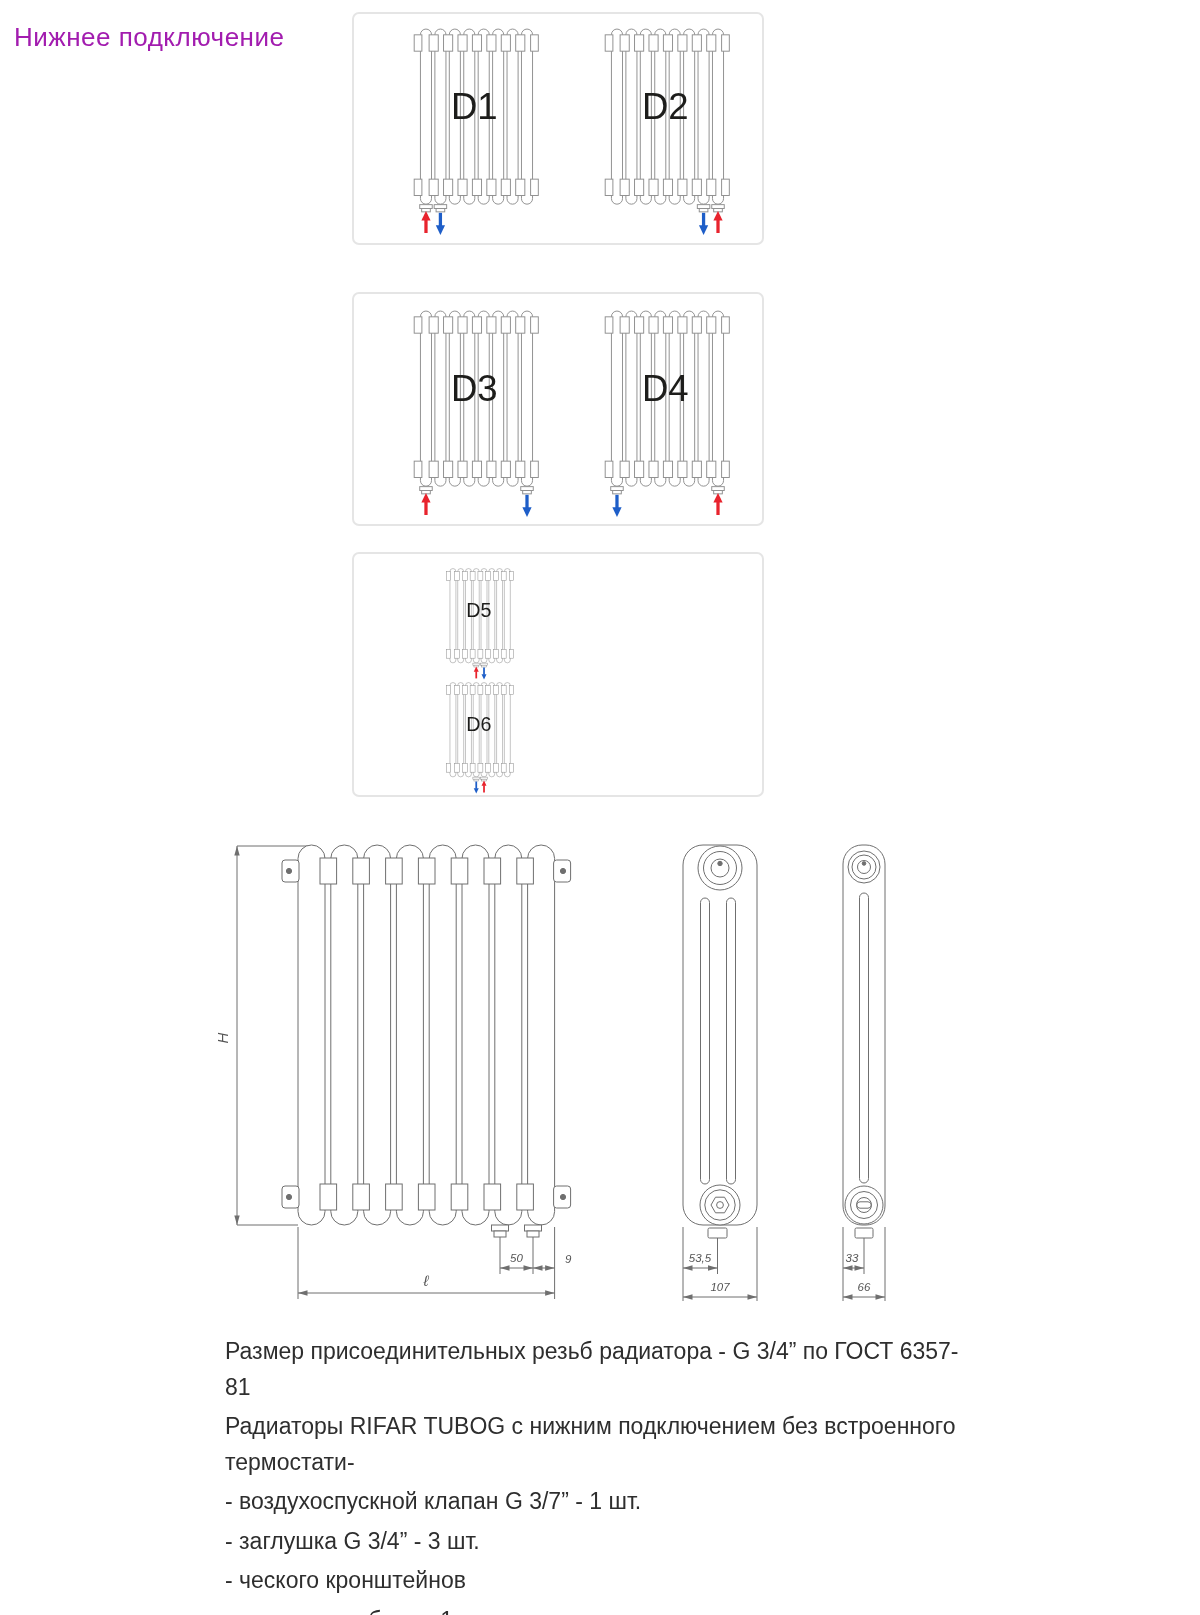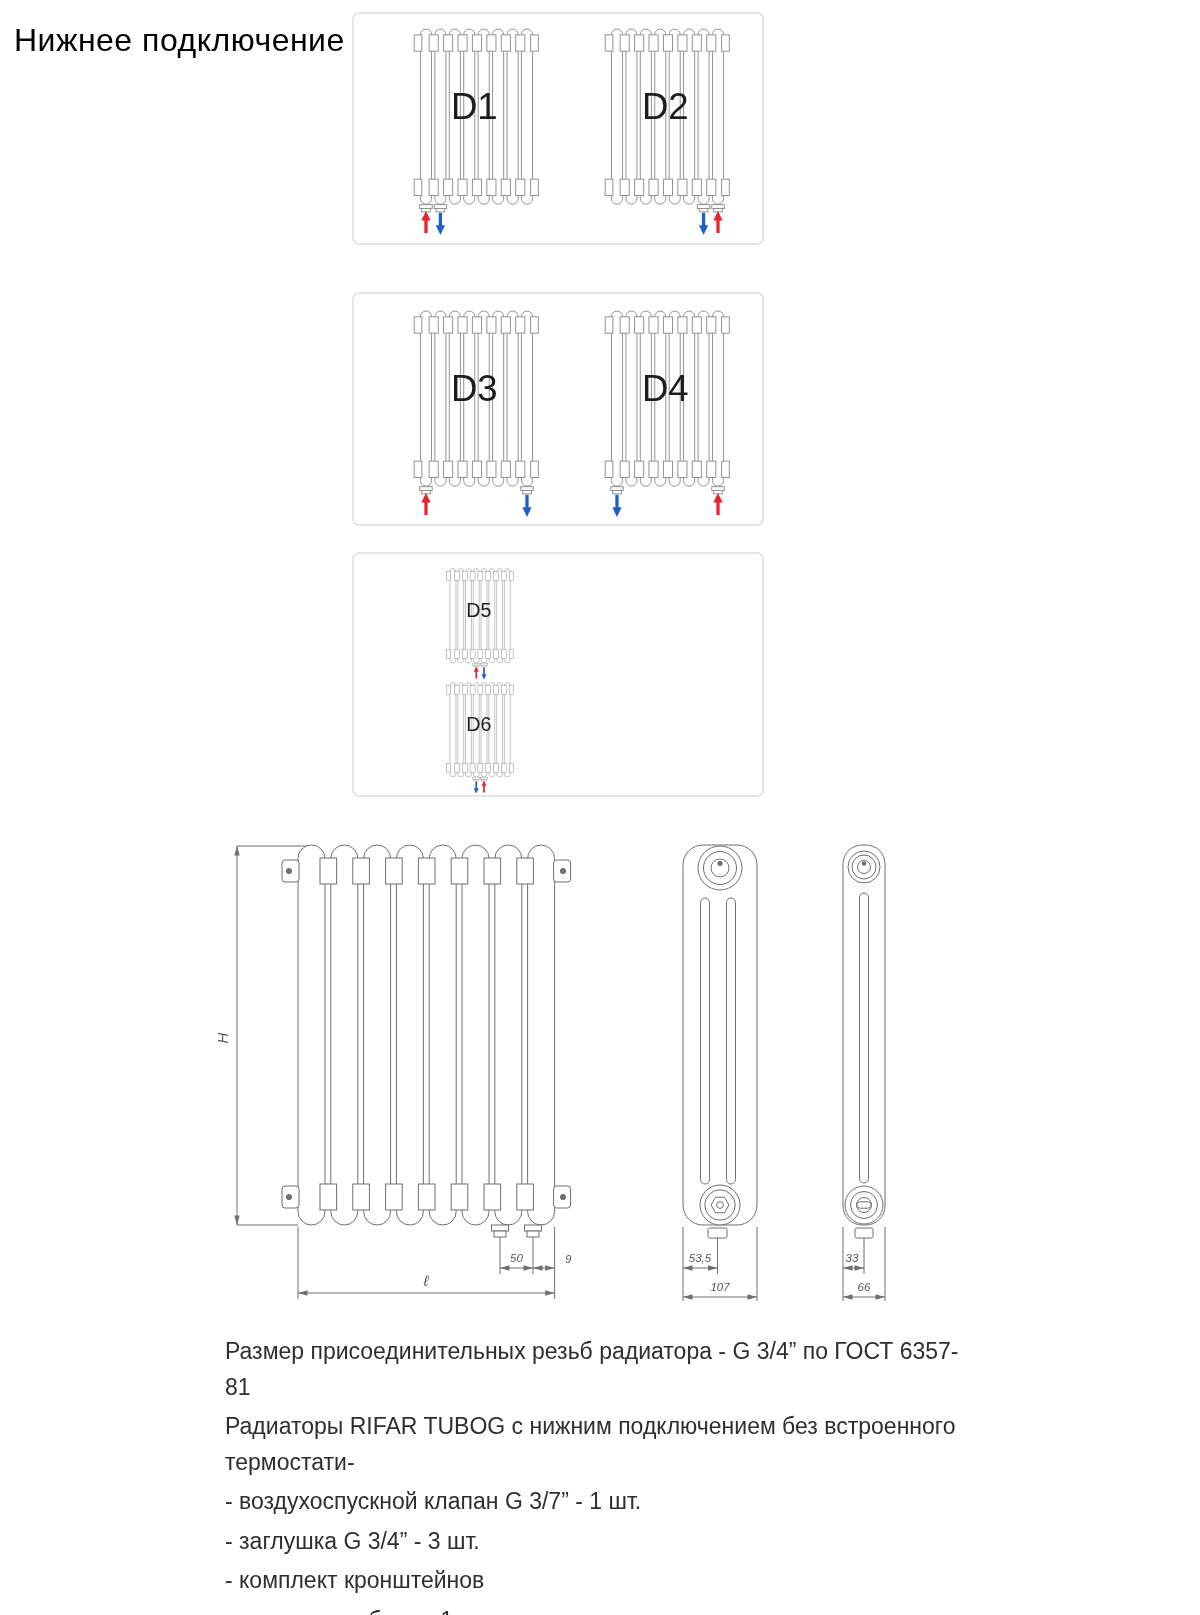--- a/index.html
+++ b/index.html
@@ -2,21 +2,21 @@
 <html><head>
 <meta charset="utf-8">
 <style>
   html,body{margin:0;padding:0;}
   body{
     width:1200px;height:1615px;position:relative;background:#ffffff;
     font-family:"Liberation Sans",sans-serif;overflow:hidden;
   }
   .page-title{
     position:absolute;left:14px;top:22px;margin:0;
-    font-size:32px;font-weight:300;letter-spacing:0.5px;color:#000000;
+    font-size:26px;font-weight:300;letter-spacing:0.5px;color:#a21caf;
   }
   .scheme-box{
     position:absolute;left:352px;width:412px;
     border:2px solid #e5e5e5;border-radius:7px;background:#ffffff;
     box-sizing:border-box;display:flex;align-items:flex-start;
     padding-left:27px;
   }
   #group-1{top:12px;height:233px;padding-top:8px;}
   #group-2{top:280px;height:234px;padding-top:10px;margin-top:12px;}
   #group-3{top:552px;height:245px;padding-top:13px;flex-direction:column;}
@@ -395,15 +395,15 @@
     </g>
     <text x="672" y="442" font-size="11.5" fill="#555555" font-style="italic" text-anchor="middle">33</text>
     <text x="684" y="471" font-size="11.5" fill="#555555" font-style="italic" text-anchor="middle">66</text>
   </svg>
 
 <div class="notes">
   <p>Размер присоединительных резьб радиатора - G 3/4” по ГОСТ 6357-81</p>
   <p>Радиаторы RIFAR TUBOG с нижним подключением без встроенного термостати-</p>
   <p>- воздухоспускной клапан G 3/7” - 1 шт.</p>
   <p>- заглушка G 3/4” - 3 шт.</p>
-  <p>- комплект кронштейнов</p>
+  <p>- ческого кронштейнов</p>
   <p>- паспорт прибора - 1 шт.</p>
 </div>
 
 </body></html>

